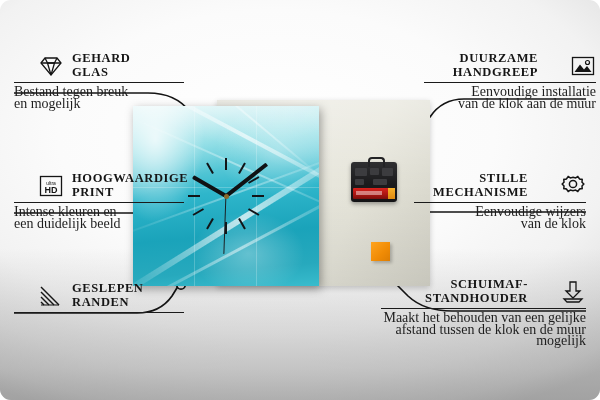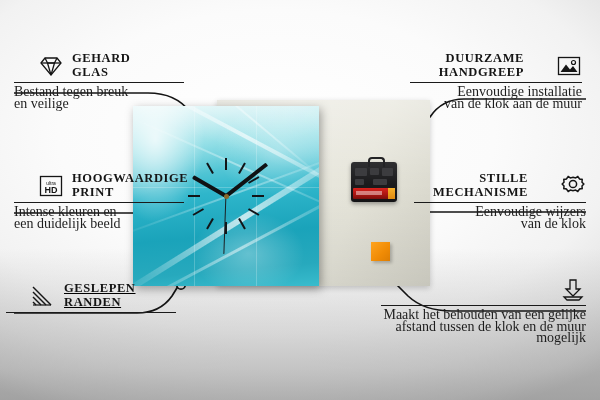--- a/index.html
+++ b/index.html
@@ -14,20 +14,21 @@
   }
 
   #infographic {
     position: relative;
     width: 600px;
     height: 400px;
     background:
       radial-gradient(ellipse 520px 300px at 46% 34%, #ffffff 0%, #fbfbfb 42%, #f2f2f2 66%, #e2e2e2 82%, #cfcfcf 94%, #bdbdbd 100%),
       linear-gradient(180deg, #f7f7f7 0%, #f4f4f4 55%, #cfcfcf 86%, #b4b4b4 100%);
     overflow: hidden;
+    border-radius: 11px;
   }
   .bg-vignette {
     position: absolute;
     inset: 0;
     background: linear-gradient(180deg, rgba(255,255,255,0) 62%, rgba(150,150,150,0.42) 92%, rgba(140,140,140,0.55) 100%);
     pointer-events: none;
   }
 
   
   .product {
@@ -342,57 +343,57 @@
           <path d="M3 9 H23"></path>
               <path d="M7 4 L9.5 9 L13 21"></path>
               <path d="M19 4 L16.5 9 L13 21"></path>
           <path d="M9.5 9 H16.5"></path>
         </g>
           </svg>
       </span>
       <span class="title"><span>GEHARD</span><br><span>GLAS</span></span>
     </div>
     <div class="rule"></div>
-    <div class="desc"><span>Bestand tegen breuk</span><br><span>en veilige</span></div>
+    <div class="desc"><span>Bestand tegen breuk</span><br><span>en mogelijk</span></div>
   </div>
 
   <div class="callout left" style="left:14px; top:172px; width:170px;">
     <div class="head">
       <span class="ico">
         <svg viewBox="0 0 26 24">
           <rect x="2.5" y="2.5" width="21" height="19" fill="none" stroke="#151515" stroke-width="1.3"></rect>
           <text x="13" y="10.5" font-family="Liberation Sans, sans-serif" font-size="5" text-anchor="middle" fill="#151515">ultra</text>
           <text x="13" y="19" font-family="Liberation Sans, sans-serif" font-size="9" font-weight="bold" text-anchor="middle" fill="#151515">HD</text>
         </svg>
       </span>
       <span class="title"><span>HOOGWAARDIGE</span><br><span>PRINT</span></span>
     </div>
     <div class="rule"></div>
     <div class="desc"><span>Intense kleuren en</span><br><span>een duidelijk beeld</span></div>
   </div>
 
-  <div class="callout left" style="left:6px; top:282px; width:170px;text-decoration:underline;">
+  <div class="callout left" style="left:14px; top:282px; width:170px;">
     <div class="head">
       <span class="ico">
         <svg viewBox="0 0 26 24">
             <g stroke="#151515" stroke-width="1.4" fill="none">
           <path d="M3 3 L21 21"></path>
               <path d="M3 8 L16 21"></path>
               <path d="M3 13 L11 21"></path>
               <path d="M3 18 L6 21"></path>
           <path d="M3 21 H21" stroke-width="1.2"></path>
         </g>
           </svg>
       </span>
       <span class="title"><span>GESLEPEN</span><br><span>RANDEN</span></span>
     </div>
     <div class="rule"></div>
   </div>
 
-  <div class="callout right" style="right:18px; top:52px; width:172px;">
+  <div class="callout right" style="right:4px; top:52px; width:172px;">
     <div class="head">
       <span class="title"><span>DUURZAME</span><br><span>HANDGREEP</span></span>
       <span class="ico">
         <svg viewBox="0 0 26 24">
           <rect x="2.5" y="3.5" width="21" height="17" fill="none" stroke="#151515" stroke-width="1.3"></rect>
           <path d="M4.5 18 L10 10.5 L14 15.5 L17 12 L21.5 18 Z" fill="#151515"></path>
           <circle cx="17.5" cy="8.5" r="2" fill="none" stroke="#151515" stroke-width="1.2"></circle>
         </svg>
       </span>
     </div>
@@ -411,20 +412,21 @@
         </g>
           </svg>
       </span>
     </div>
     <div class="rule"></div>
     <div class="desc"><span>Eenvoudige wijzers</span><br><span>van de klok</span></div>
   </div>
 
   <div class="callout right" style="right:14px; top:278px; width:205px;">
     <div class="head">
+      <span class="title"><span>SCHUIMAF-</span><br><span>STANDHOUDER</span></span>
       <span class="ico">
         <svg viewBox="0 0 26 24">
             <g fill="none" stroke="#151515" stroke-width="1.3">
           <path d="M10 2 H16 V11 H20 L13 18 L6 11 H10 Z"></path>
           <path d="M4 19 H22 L19 22 H7 Z"></path>
         </g>
           </svg>
       </span>
     </div>
     <div class="rule"></div>

